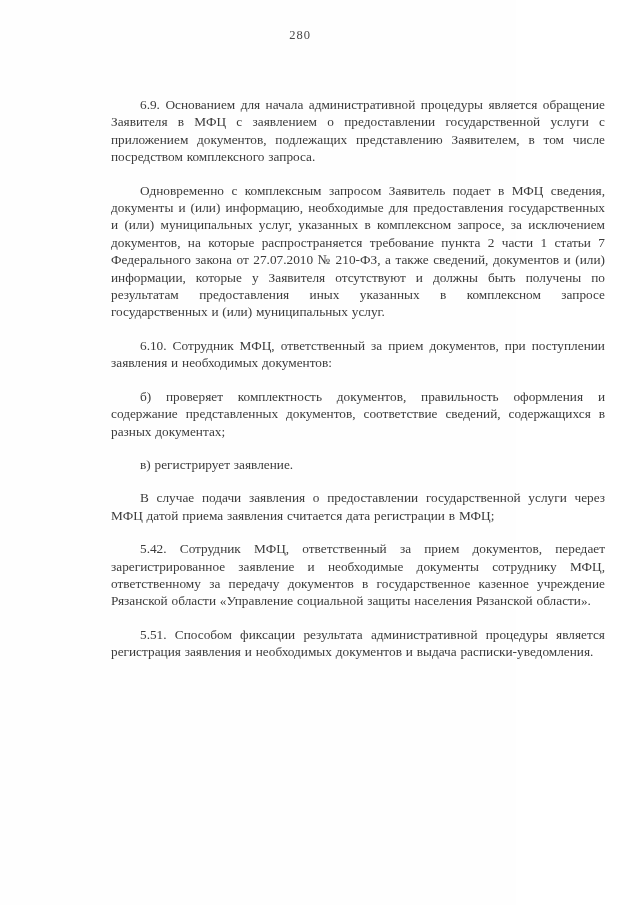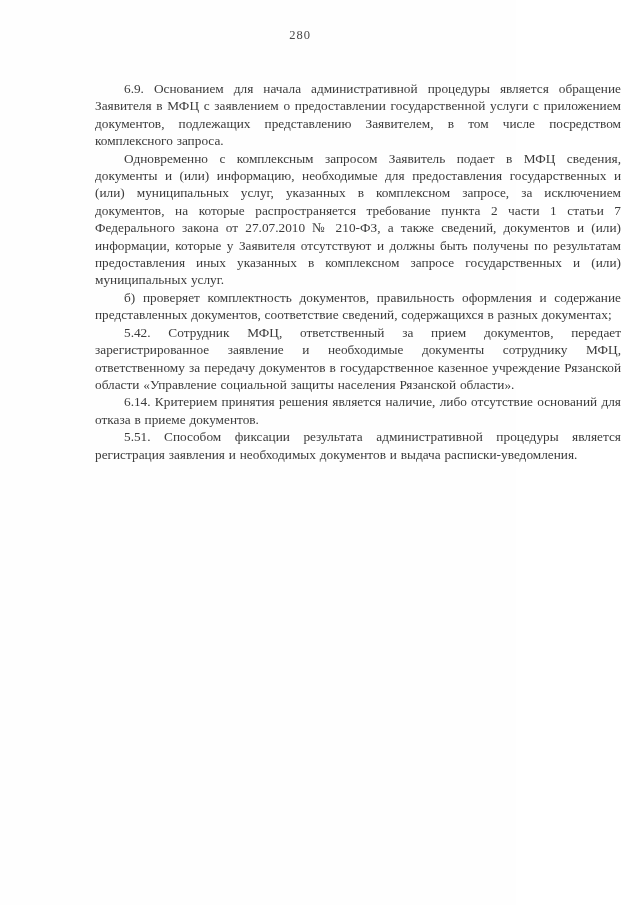--- a/index.html
+++ b/index.html
@@ -33,35 +33,37 @@
     position: absolute;
     top: 80px;
     left: 95px;
     width: 526px;
     text-align: justify;
     font-size: 13.3px;
     line-height: 17.4px;
     word-spacing: 0.5px;
   }
   .text-block p {
-    margin: 0;
+    margin: 16px;
     padding: 0;
     text-indent: 29px;
     text-align: justify;
   }
 </style>
 </head>
 <body>
 
 <div class="page">
 
   <div class="page-number">280</div>
 
   <div class="text-block">
     <p>6.9. Основанием для начала административной процедуры является обращение Заявителя в МФЦ с заявлением о предоставлении государственной услуги с приложением документов, подлежащих представлению Заявителем, в том числе посредством комплексного запроса.</p>
     <p>Одновременно с комплексным запросом Заявитель подает в МФЦ сведения, документы и (или) информацию, необходимые для предоставления государственных и (или) муниципальных услуг, указанных в комплексном запросе, за исключением документов, на которые распространяется требование пункта 2 части 1 статьи 7 Федерального закона от 27.07.2010 № 210-ФЗ, а также сведений, документов и (или) информации, которые у Заявителя отсутствуют и должны быть получены по результатам предоставления иных указанных в комплексном запросе государственных и (или) муниципальных услуг.</p>
+    <p>6.10. Сотрудник МФЦ, ответственный за прием документов, при поступлении заявления и необходимых документов:</p>
     <p>б) проверяет комплектность документов, правильность оформления и содержание представленных документов, соответствие сведений, содержащихся в разных документах;</p>
+    <p>в) регистрирует заявление.</p>
+    <p>В случае подачи заявления о предоставлении государственной услуги через МФЦ датой приема заявления считается дата регистрации в МФЦ;</p>
     <p>5.42. Сотрудник МФЦ, ответственный за прием документов, передает зарегистрированное заявление и необходимые документы сотруднику МФЦ, ответственному за передачу документов в государственное казенное учреждение Рязанской области «Управление социальной защиты населения Рязанской области».</p>
-    <p>6.14. Критерием принятия решения является наличие, либо отсутствие оснований для отказа в приеме документов.</p>
     <p>5.51. Способом фиксации результата административной процедуры является регистрация заявления и необходимых документов и выдача расписки-уведомления.</p>
   </div>
 
 </div>
 
 </body></html>

